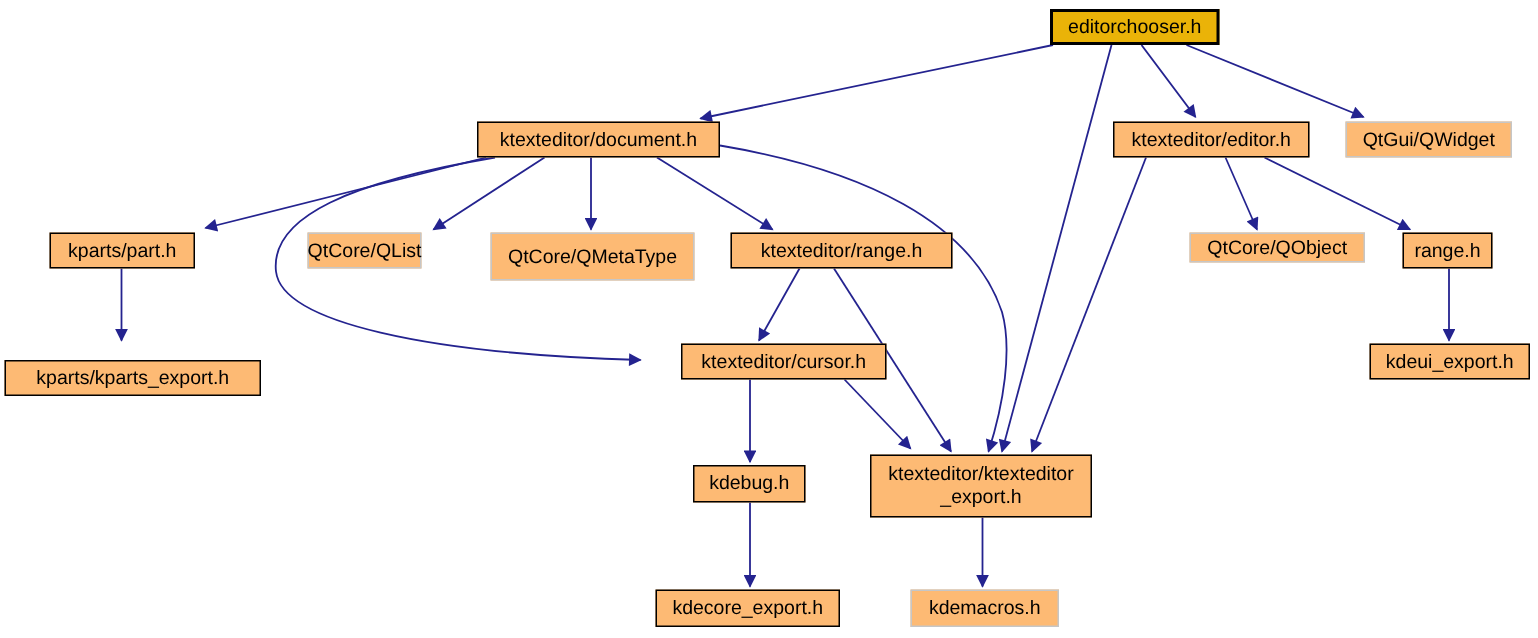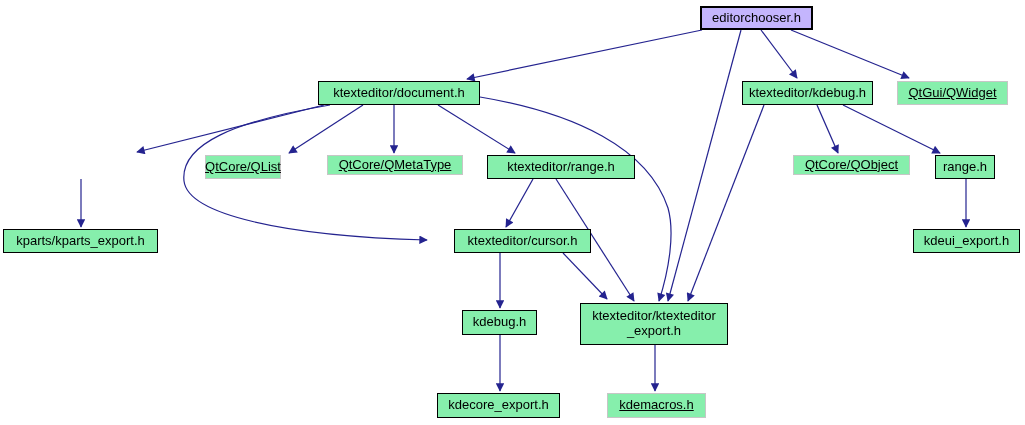--- a/index.html
+++ b/index.html
@@ -7,29 +7,29 @@
     position:relative;
     width:1025px;height:425px;
     background:#ffffff;
     font-family:"Liberation Sans", sans-serif;
     overflow:hidden;
   }
   .edges{position:absolute;left:0;top:0;width:1025px;height:425px;}
   .node{
     position:absolute;
     display:flex;align-items:center;justify-content:center;
-    background:#86efac;
+    background:#fdba74;
     border:1px solid #000000;
     font-size:13px;color:#000000;
     text-align:center;line-height:1.12;
     white-space:pre-line;
     box-sizing:border-box;
   }
-  .node.main{background:#c4b5fd;border:2px solid #000000;text-align:right;}
-  .node.external{border:1px solid #c6c6c6;text-decoration:underline;}
+  .node.main{background:#eab308;border:2px solid #000000;text-align:right;}
+  .node.external{border:1px solid #c6c6c6;}
 </style>
 </head>
 <body>
 
 <div class="canvas">
 
   <svg class="edges" width="1025" height="425" viewBox="0 0 1025 425" fill="none" stroke="#24238f" stroke-width="1.2">
     <defs>
       <marker id="arr" viewBox="0 0 10 10" refX="9" refY="5" markerWidth="11" markerHeight="8.5" markerUnits="userSpaceOnUse" orient="auto">
         <path d="M0,0 L10,5 L0,10 z" fill="#24238f" stroke="none"></path>
@@ -63,36 +63,37 @@
     <path d="M843,105 L940,153" marker-end="url(#arr)"></path>
     <path d="M764,105 L688,301" marker-end="url(#arr)"></path>
 
     <path d="M966,179 L966,227" marker-end="url(#arr)"></path>
   </svg>
 
   <div class="node main" style="left:700px;top:6px;width:113px;height:24px">editorchooser.h</div>
 
   <div class="node" style="left:318px;top:81px;width:162px;height:24px">ktexteditor/document.h</div>
 
-  <div class="node" style="left:742px;top:81px;width:131px;height:24px">ktexteditor/kdebug.h</div>
+  <div class="node" style="left:742px;top:81px;width:131px;height:24px">ktexteditor/editor.h</div>
 
   <div class="node external" style="left:897px;top:81px;width:111px;height:24px">QtGui/QWidget</div>
 
+  <div class="node" style="left:33px;top:155px;width:97px;height:24px">kparts/part.h</div>
 
   <div class="node external" style="left:205px;top:155px;width:76px;height:24px">QtCore/QList</div>
 
-  <div class="node external" style="left:327px;top:155px;width:136px;height:20px">QtCore/QMetaType</div>
+  <div class="node external" style="left:327px;top:155px;width:136px;height:32px">QtCore/QMetaType</div>
 
   <div class="node" style="left:487px;top:155px;width:148px;height:24px">ktexteditor/range.h</div>
 
   <div class="node external" style="left:793px;top:155px;width:117px;height:20px">QtCore/QObject</div>
 
   <div class="node" style="left:935px;top:155px;width:60px;height:24px">range.h</div>
 
-  <div class="node" style="left:3px;top:229px;width:155px;height:24px">kparts/kparts_export.h</div>
+  <div class="node" style="left:3px;top:240px;width:171px;height:24px">kparts/kparts_export.h</div>
 
   <div class="node" style="left:454px;top:229px;width:137px;height:24px">ktexteditor/cursor.h</div>
 
   <div class="node" style="left:913px;top:229px;width:107px;height:24px">kdeui_export.h</div>
 
   <div class="node" style="left:462px;top:310px;width:75px;height:25px">kdebug.h</div>
 
   <div class="node" style="left:580px;top:303px;width:148px;height:42px">ktexteditor/ktexteditor
 _export.h</div>
 

